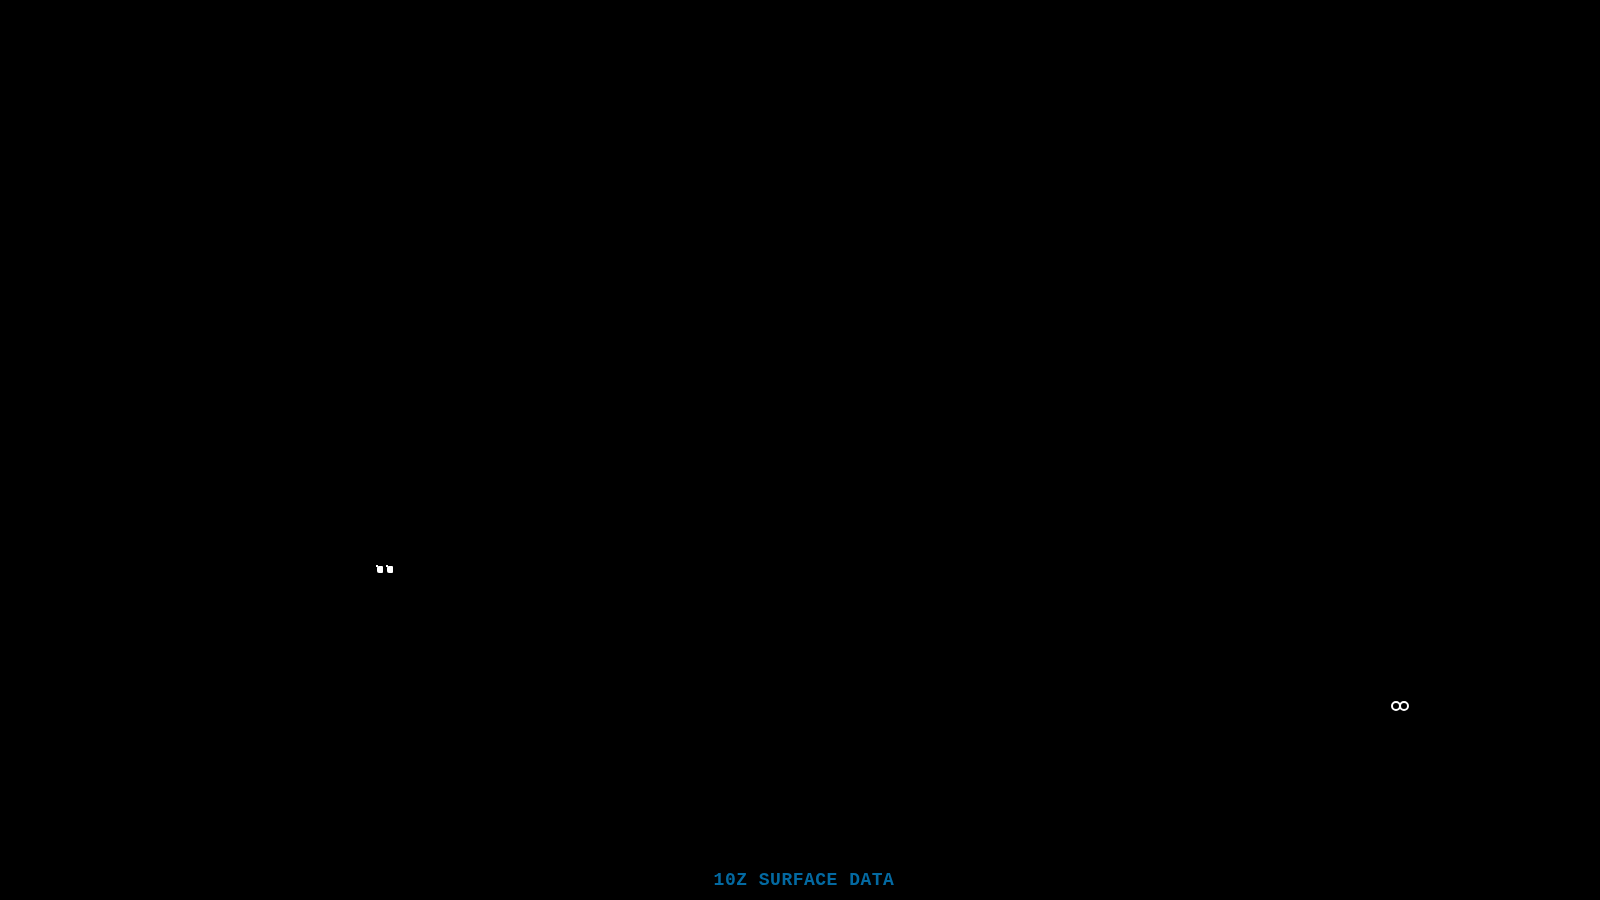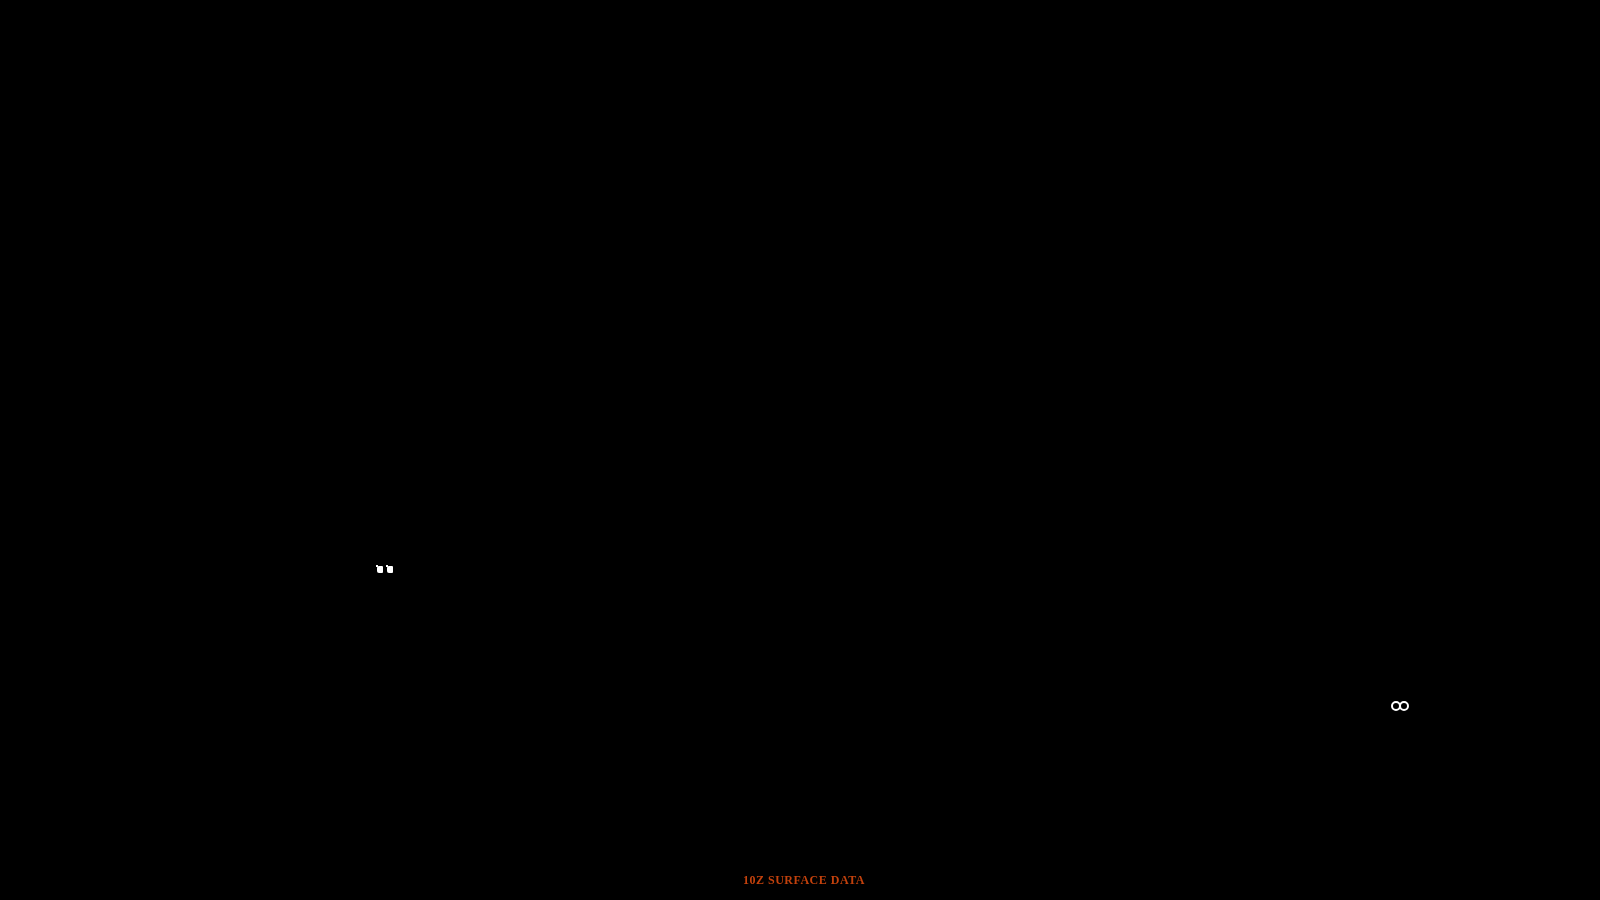--- a/index.html
+++ b/index.html
@@ -54,26 +54,26 @@
     background: transparent;
   }
   .symbol-infinity .loop.right {
     margin-left: -2px;
   }
   .caption {
     position: absolute;
     left: 804px;
     top: 873px;
     transform: translateX(-50%);
-    font-family: Liberation Serif, serif;
-    font-size: 12px;
+    font-family: Liberation Mono, monospace;
+    font-size: 18px;
     font-weight: bold;
     letter-spacing: 0.5px;
     line-height: 14px;
-    color: #c2410c;
+    color: #0369a1;
     white-space: pre;
   }
 </style>
 </head>
 <body>
 
 <div class="screen" style="background: rgb(0, 0, 0);">
 
   <div class="station symbol-dots" title="••" style="left: 377px; top: 566px;">
     <span class="dot"></span>

